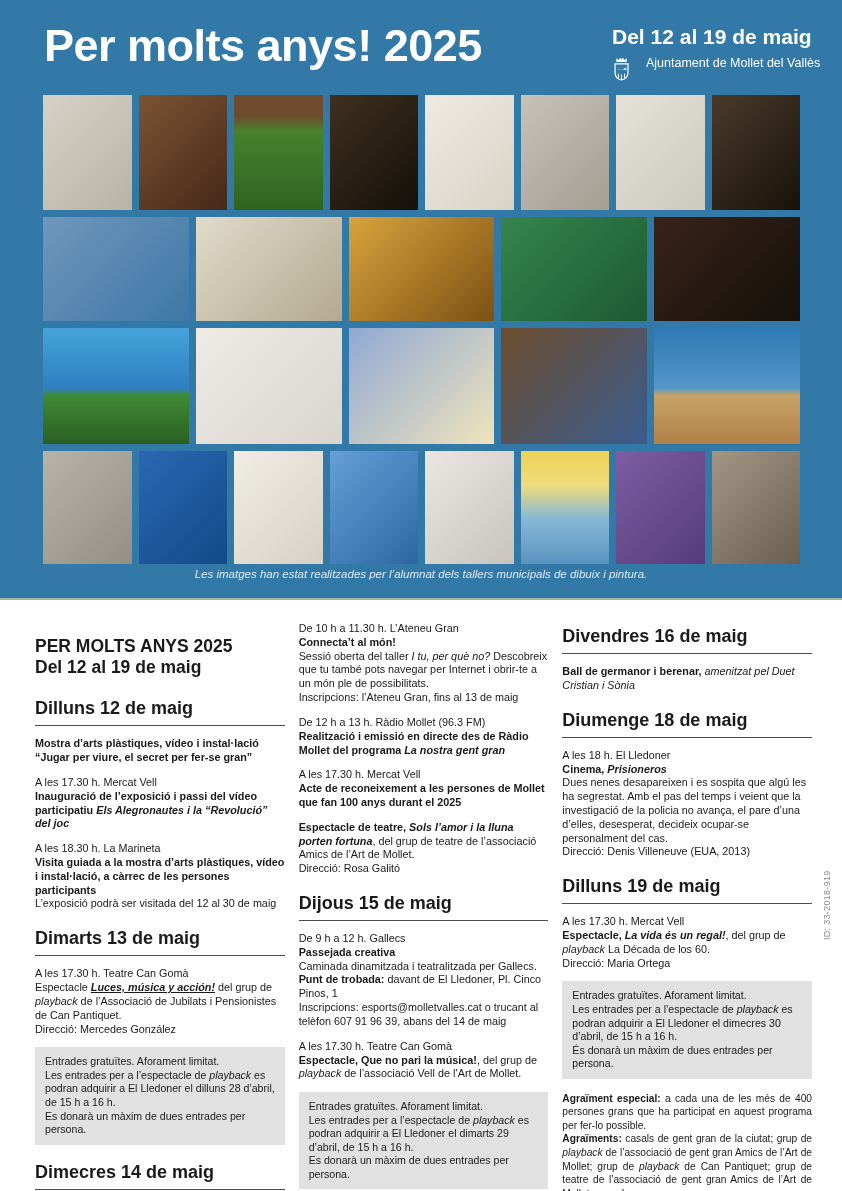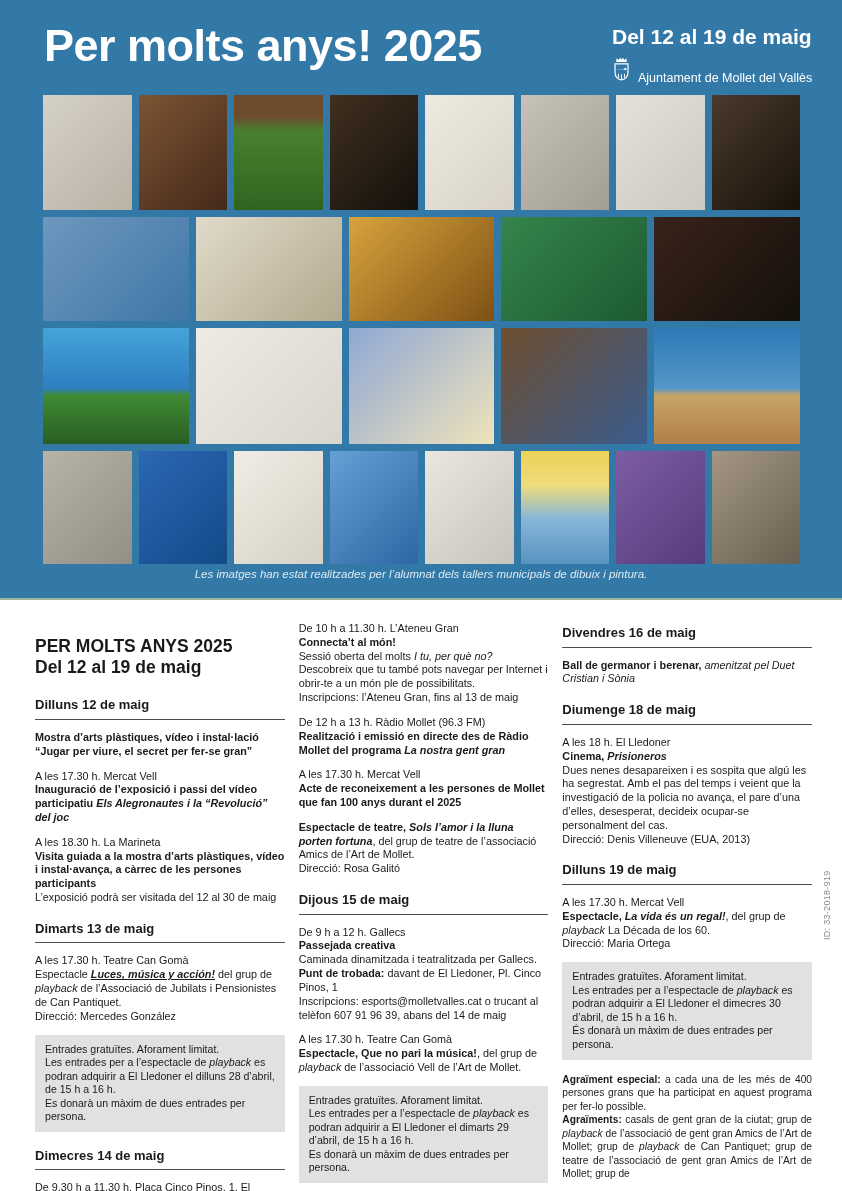--- a/index.html
+++ b/index.html
@@ -5,35 +5,35 @@
   html,body{margin:0;padding:0;background:#f0f0f0;}
   .page{position:relative;width:842px;height:1191px;margin:0 auto;background:#ffffff;
         font-family:"Liberation Sans",sans-serif;overflow:hidden;}
 
   
   .blue-section{position:relative;height:598px;background:#3379a8;border-bottom:2px solid #9db69c;}
   .poster-title{position:absolute;left:44px;top:22px;color:#ffffff;font-size:45px;font-weight:bold;
                 letter-spacing:-0.5px;line-height:1.05;}
   .header-right{position:absolute;left:612px;top:25px;color:#ffffff;}
   .event-dates{font-size:21px;font-weight:bold;margin:0 0 7px;}
-  .org-row{display:flex;align-items:flex-end;gap:7px;font-size:12.5px;}
+  .org-row{display:flex;align-items:flex-start;gap:15px;font-size:12.5px;}
   .crest{flex:0 0 auto;color:#ffffff;}
 
   .gallery{position:absolute;left:43px;right:42px;top:95px;display:flex;flex-direction:column;gap:7px;}
   .g-row{display:flex;gap:7px;}
   .tile{flex:1 1 0;min-width:0;}
 
   .caption{position:absolute;left:0;right:0;top:568px;text-align:center;color:#ddeaf3;
            font-style:italic;font-size:11.5px;}
 
   
   .program{display:flex;gap:14px;padding:22px 30px 0 35px;}
   .col{flex:1 1 0;min-width:0;font-size:10.8px;line-height:1.28;color:#1a1a1a;}
   .h1{font-size:17.5px;font-weight:bold;line-height:1.18;margin:14px 0 20px;white-space:pre-line;}
-  .day{font-size:13px;font-weight:bold;padding-bottom:5px;border-bottom:1.5px solid #4d4d4d;
+  .day{font-size:18px;font-weight:bold;padding-bottom:5px;border-bottom:1.5px solid #4d4d4d;
        margin:16px 0 11px;}
   .col > .day:first-child{margin-top:3px;}
   .para{margin:0 0 11px;white-space:pre-line;}
   .box{background:#e1e1e1;padding:8px 10px;margin:2px 0 13px;white-space:pre-line;font-size:10.6px;}
   .small{font-size:10.2px;text-align:justify;line-height:1.33;margin:2px 0 8px;white-space:pre-line;}
 
   .vertical-id{position:absolute;left:822px;top:940px;transform-origin:0 0;transform:rotate(-90deg);
                font-size:9px;color:#8a8a8a;white-space:nowrap;letter-spacing:0.3px;}
 </style>
 </head>
@@ -102,37 +102,37 @@
   <div class="program">
       <div class="col">
         <div class="h1">PER MOLTS ANYS 2025
 Del 12 al 19 de maig</div>
         <div class="day">Dilluns 12 de maig</div>
         <div class="para"><span style="font-weight: bold;">Mostra d’arts plàstiques, vídeo i instal·lació
 “Jugar per viure, el secret per fer-se gran”</span></div>
         <div class="para"><span>A les 17.30 h. Mercat Vell
 </span><span style="font-weight: bold;">Inauguració de l’exposició i passi del vídeo participatiu </span><span style="font-weight: bold; font-style: italic;">Els Alegronautes i la “Revolució” del joc</span></div>
         <div class="para"><span>A les 18.30 h. La Marineta
-</span><span style="font-weight: bold;">Visita guiada a la mostra d’arts plàstiques, vídeo i instal·avança, a càrrec de les persones participants
+</span><span style="font-weight: bold;">Visita guiada a la mostra d’arts plàstiques, vídeo i instal·lació, a càrrec de les persones participants
 </span><span>L’exposició podrà ser visitada del 12 al 30 de maig</span></div>
         <div class="day">Dimarts 13 de maig</div>
         <div class="para"><span>A les 17.30 h. Teatre Can Gomà
 </span><span style="font-weight: normal;">Espectacle </span><span style="font-weight: bold; font-style: italic; text-decoration: underline;">Luces, música y acción!</span><span> del grup de </span><span style="font-style: italic;">playback</span><span> de l’Associació de Jubilats i Pensionistes de Can Pantiquet.
 Direcció: Mercedes González</span></div>
         <div class="box"><span>Entrades gratuïtes. Aforament limitat.
 Les entrades per a l’espectacle de </span><span style="font-style: italic;">playback</span><span> es podran adquirir a El Lledoner el dilluns 28 d’abril, de 15 h a 16 h.
 Es donarà un màxim de dues entrades per persona.</span></div>
         <div class="day">Dimecres 14 de maig</div>
         <div class="para"><span>De 9.30 h a 11.30 h. Plaça Cinco Pinos, 1. El Lledoner
 </span></div>
       </div>
       <div class="col">
         <div class="para"><span>De 10 h a 11.30 h. L’Ateneu Gran
 </span><span style="font-weight: bold;">Connecta’t al món!
-</span><span>Sessió oberta del molts </span><span style="font-style: italic;">I tu, per què no?</span><span> Descobreix que tu també pots navegar per Internet i obrir-te a un món ple de possibilitats.
+</span><span>Sessió oberta del taller </span><span style="font-style: italic;">I tu, per què no?</span><span> Descobreix que tu també pots navegar per Internet i obrir-te a un món ple de possibilitats.
 Inscripcions: l’Ateneu Gran, fins al 13 de maig</span></div>
         <div class="para"><span>De 12 h a 13 h. Ràdio Mollet (96.3 FM)
 </span><span style="font-weight: bold;">Realització i emissió en directe des de Ràdio Mollet del programa </span><span style="font-weight: bold; font-style: italic;">La nostra gent gran</span></div>
         <div class="para"><span>A les 17.30 h. Mercat Vell
 </span><span style="font-weight: bold;">Acte de reconeixement a les persones de Mollet que fan 100 anys durant el 2025</span></div>
         <div class="para"><span style="font-weight: bold;">Espectacle de teatre, </span><span style="font-weight: bold; font-style: italic;">Sols l’amor i la lluna porten fortuna</span><span>, del grup de teatre de l’associació Amics de l’Art de Mollet.
 Direcció: Rosa Galitó</span></div>
         <div class="day">Dijous 15 de maig</div>
         <div class="para"><span>De 9 h a 12 h. Gallecs
 </span><span style="font-weight: bold;">Passejada creativa

